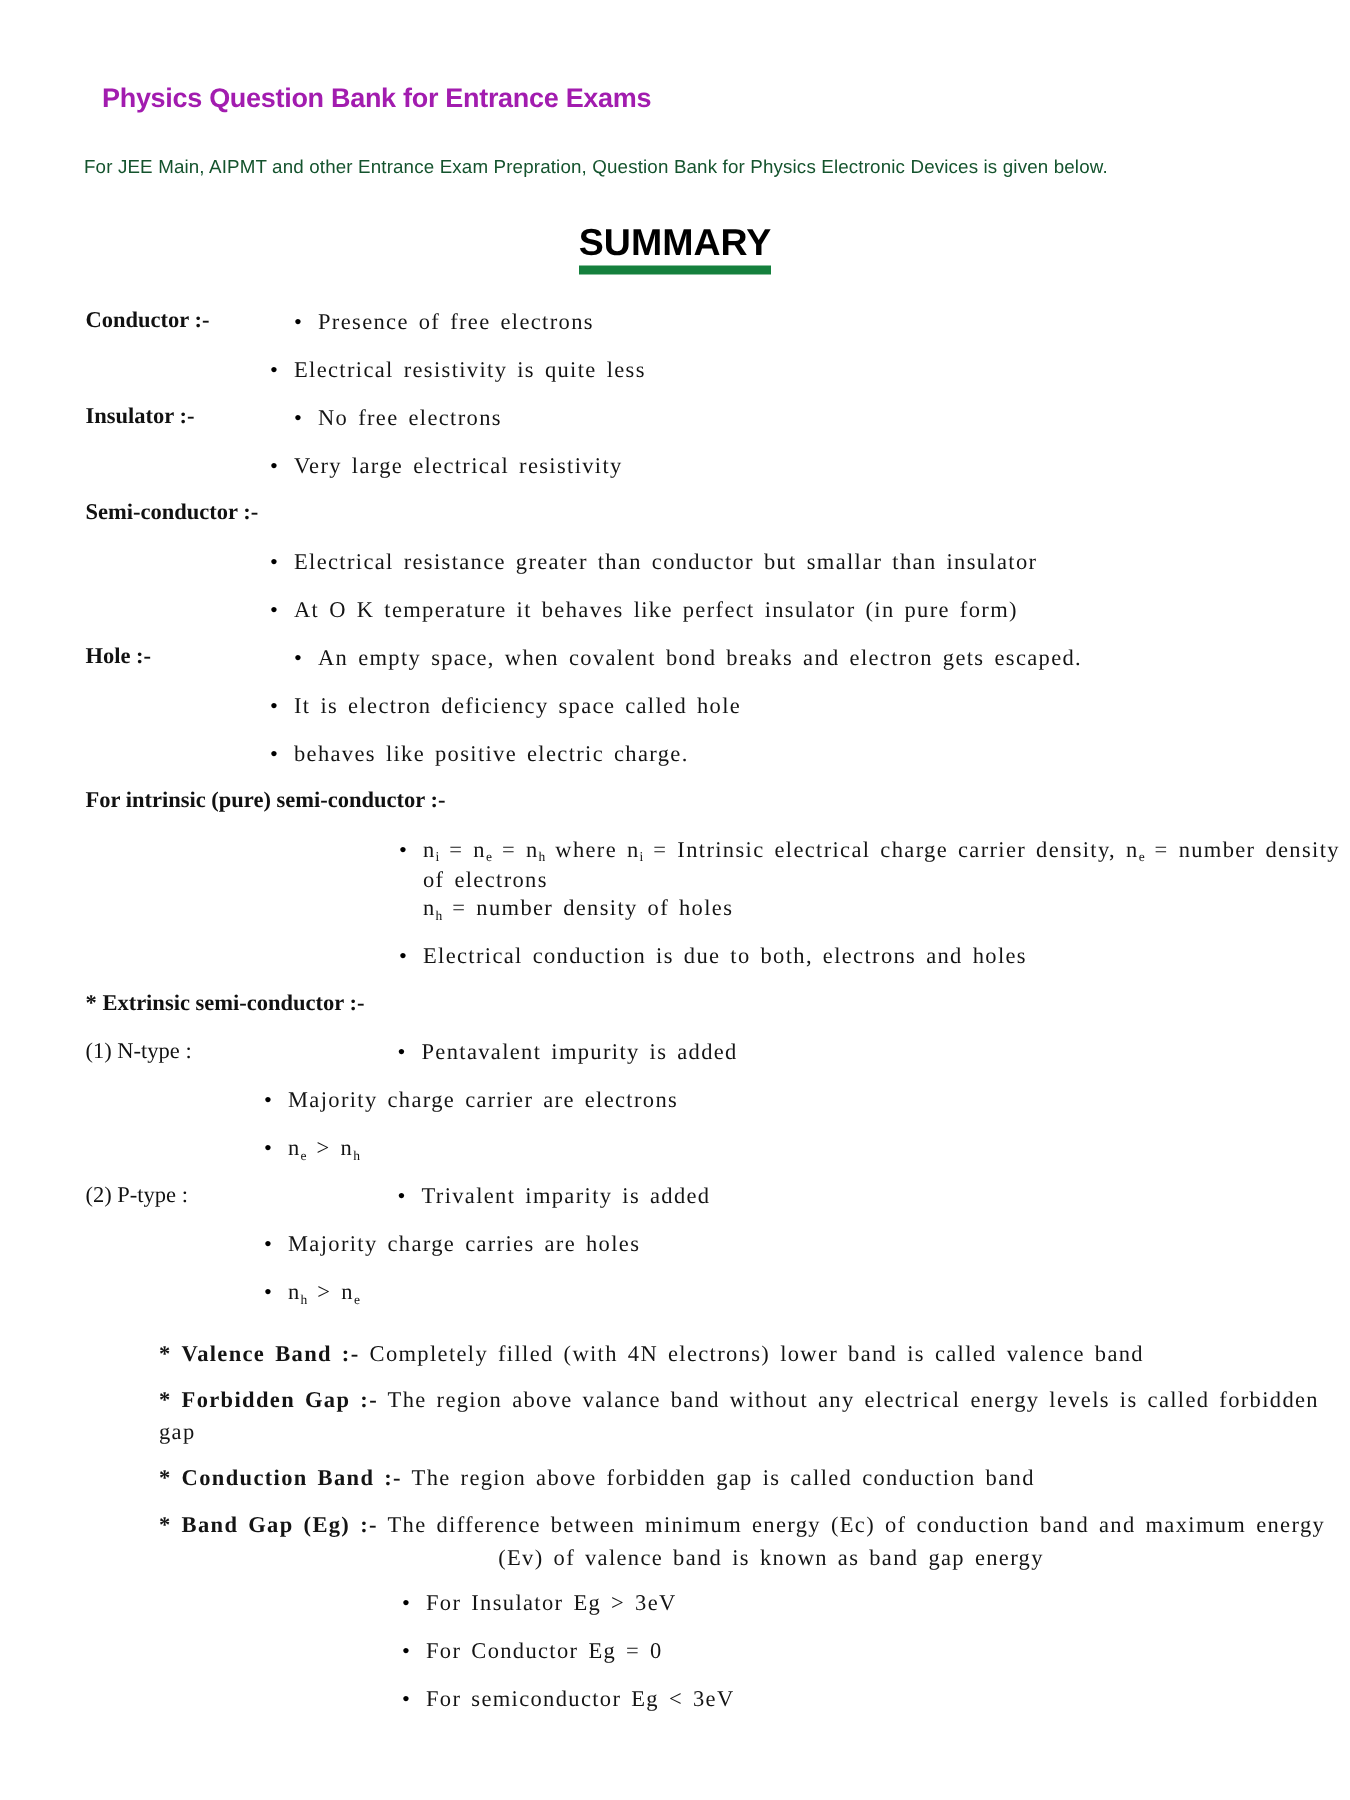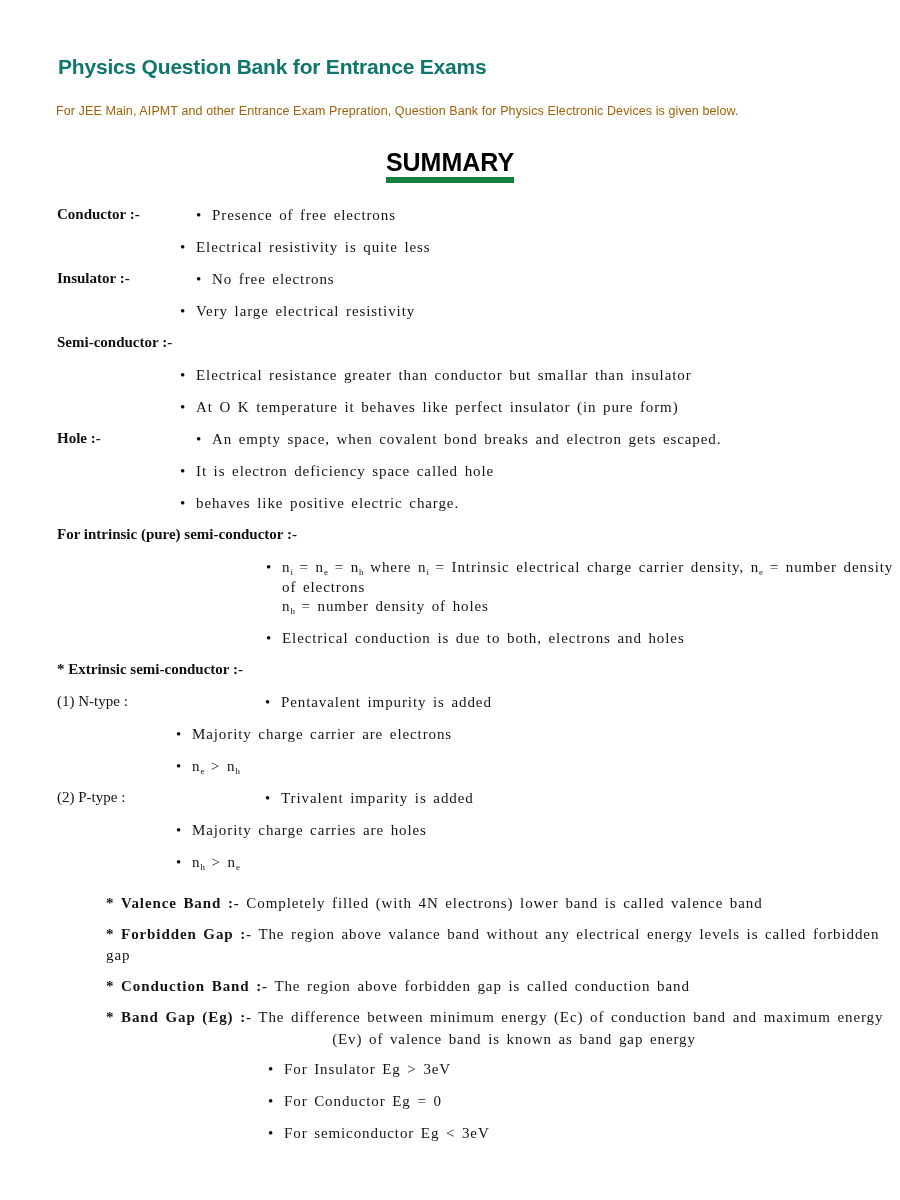--- a/index.html
+++ b/index.html
@@ -17,35 +17,35 @@
   }
   .page {
     position: relative;
     width: 900px;
     height: 1200px;
     padding: 0;
     box-sizing: border-box;
   }
   .header-title {
     position: absolute;
-    left: 58px;
+    left: 68px;
     top: 55px;
     font-family: "Liberation Sans", sans-serif;
     font-weight: bold;
-    font-size: 21px;
-    color: #0f766e;
+    font-size: 18px;
+    color: #a21caf;
     letter-spacing: -0.2px;
   }
   .header-sub {
     position: absolute;
     left: 56px;
     top: 104px;
     font-family: "Liberation Sans", sans-serif;
     font-size: 12.5px;
-    color: #a16207;
+    color: #14532d;
     letter-spacing: 0.1px;
   }
   .summary-title {
     position: absolute;
     left: 0;
     top: 148px;
     width: 900px;
     text-align: center;
     font-family: "Liberation Sans", sans-serif;
     font-weight: bold;

